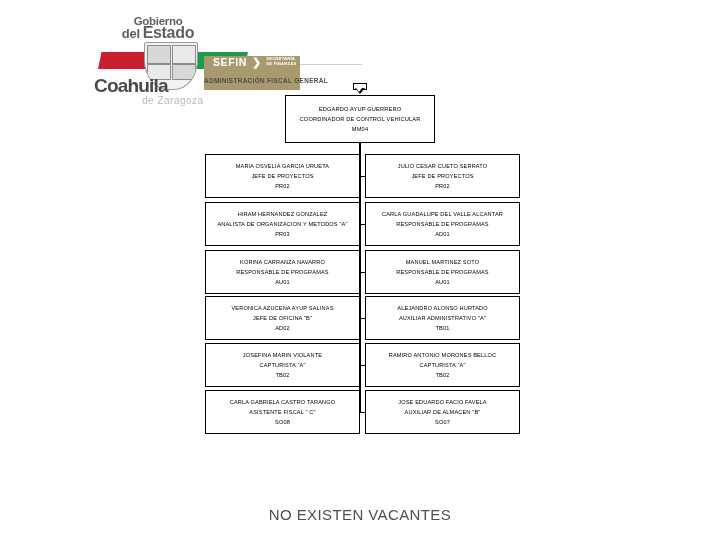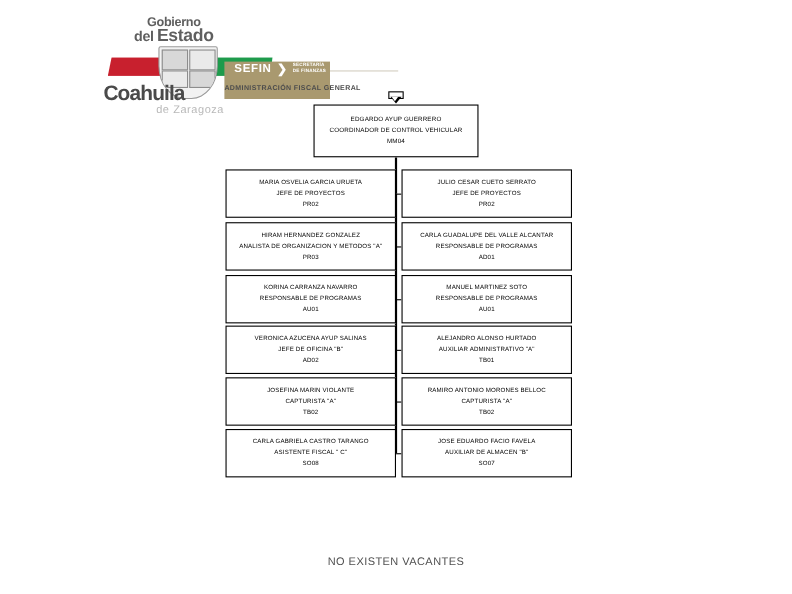--- a/index.html
+++ b/index.html
@@ -236,21 +236,21 @@
     border-right: 3.6px solid transparent;
     border-top: 4.2px solid #fff;
   }
 
   #footer-note {
     position: absolute;
     left: 0;
     top: 506px;
     width: 720px;
     text-align: center;
-    font-size: 10px;
+    font-size: 15px;
     color: #4f4f4f;
     letter-spacing: 0.4px;
   }
 </style>
 </head>
 <body>
 
 <div id="logo-block">
 
   <div class="gob-word">

